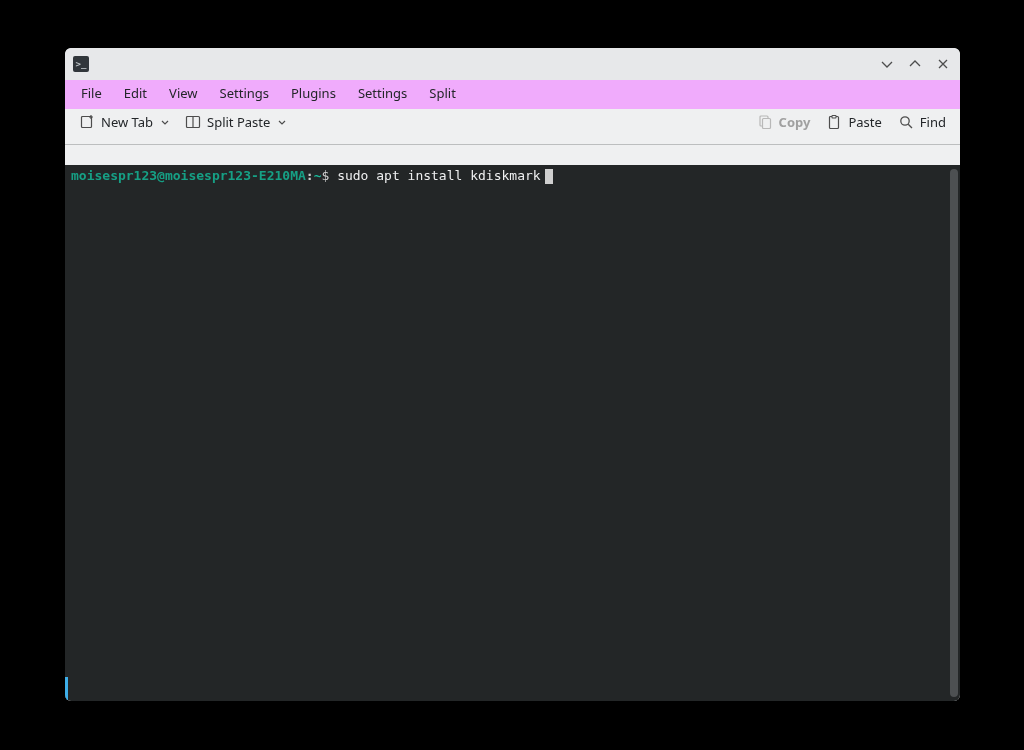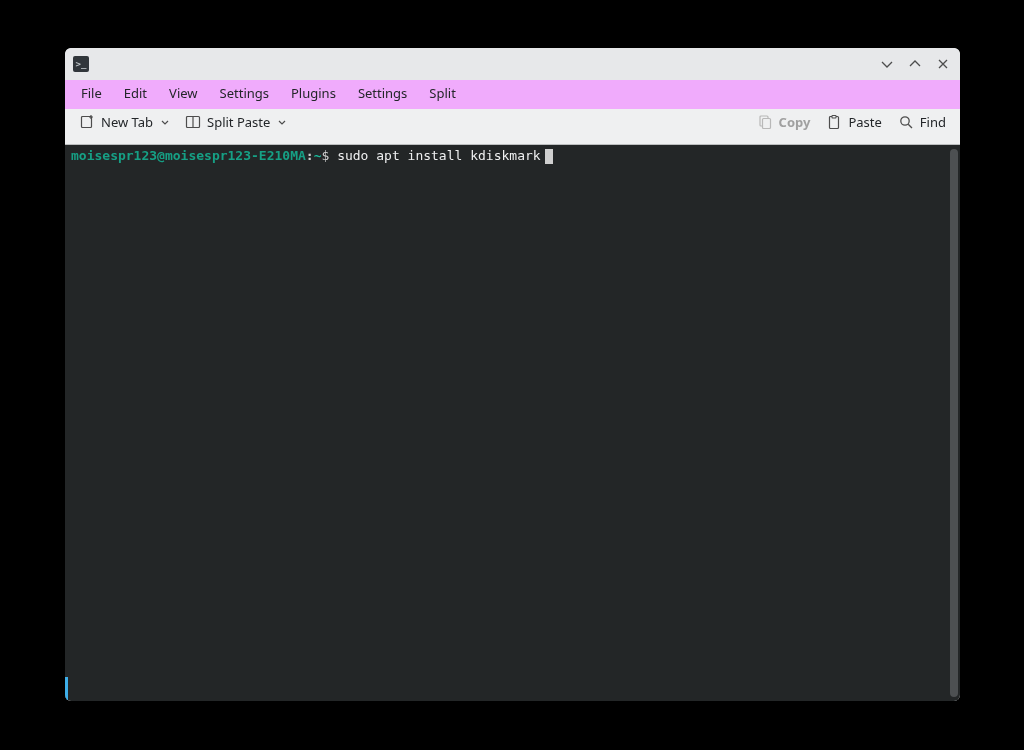--- a/index.html
+++ b/index.html
@@ -109,20 +109,21 @@
     .terminal {
       flex: 1;
       background: #232627;
       color: #cfcfcf;
       font-family: "Hack", "DejaVu Sans Mono", Menlo, Consolas, monospace;
       font-size: 13px;
       line-height: 18px;
       padding: 2px 6px 2px 6px;
       position: relative;
       overflow: hidden;
+      margin-top: 20px;
     }
     .term-line {
       white-space: pre;
       display: flex;
       align-items: center;
     }
     .prompt-user { color: #16a085; font-weight: bold; }
     .prompt-sep { color: #cfcfcf; font-weight: bold; }
     .prompt-path { color: #1abc9c; font-weight: bold; }
     .prompt-dollar { color: #cfcfcf; }

